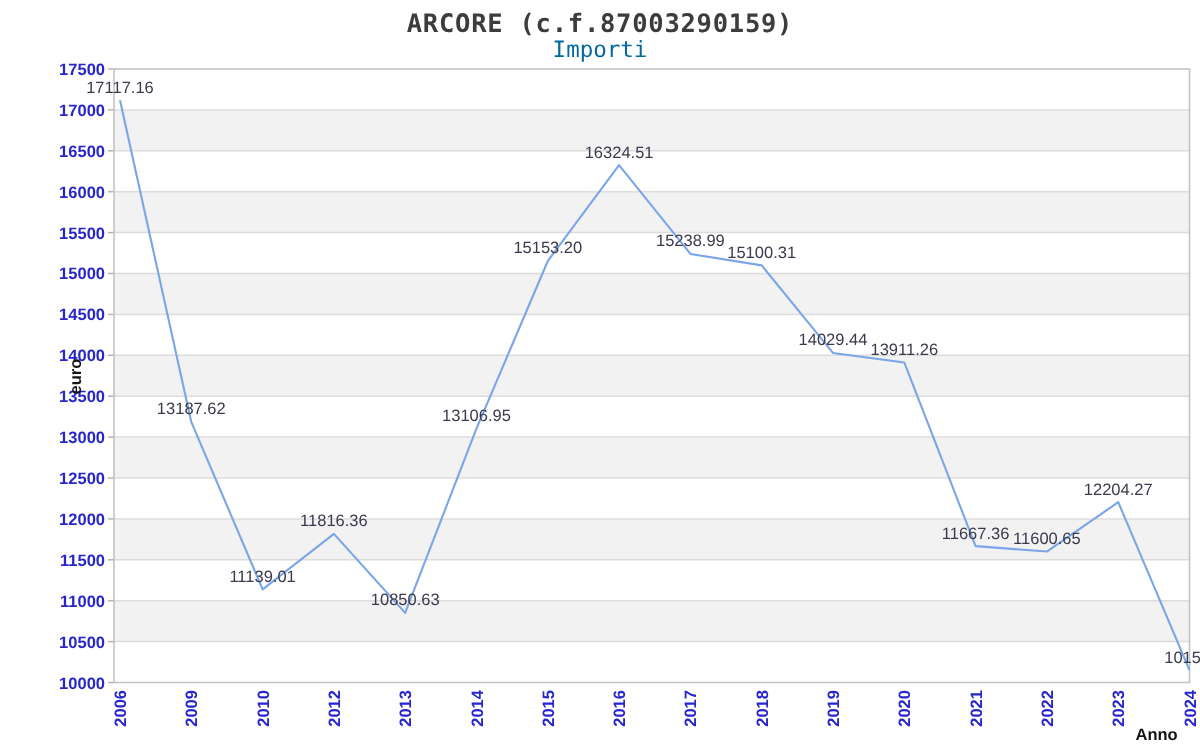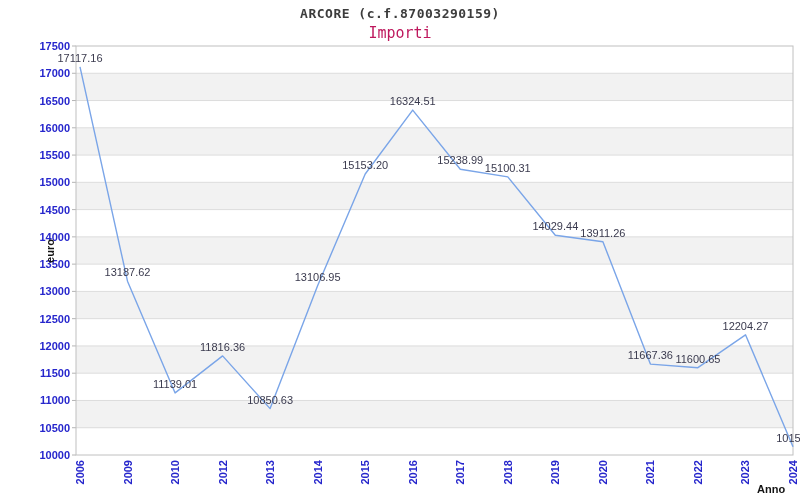--- a/index.html
+++ b/index.html
@@ -2,26 +2,26 @@
 <html><head>
 <meta charset="utf-8">
 <style>
   html,body { margin:0; padding:0; }
   body {
     width:800px; height:500px; position:relative; overflow:hidden;
     background:#ffffff; font-family:"Liberation Sans", sans-serif;
   }
   .chart-title {
     position:absolute; top:6px; left:0; width:800px; text-align:center;
-    font-family:"DejaVu Sans Mono", monospace; font-weight:bold; font-size:13px;
+    font-family:"DejaVu Sans Mono", monospace; font-weight:bold; font-size:17px;
     color:#3c3c3c; letter-spacing:0.5px;
   }
   .chart-subtitle {
     position:absolute; top:24px; left:0; width:800px; text-align:center;
-    font-family:"DejaVu Sans Mono", monospace; font-size:15px; color:#be185d;
+    font-family:"DejaVu Sans Mono", monospace; font-size:15px; color:#0369a1;
   }
   svg.plot { position:absolute; left:0; top:0; }
   .ytick, .xtick {
     font-family:"Liberation Sans", sans-serif; font-size:11px; font-weight:bold;
   }
   .plabel {
     font-family:"Liberation Sans", sans-serif; font-size:11px;
   }
   .axtitle {
     font-family:"Liberation Sans", sans-serif; font-size:11px; font-weight:bold;

